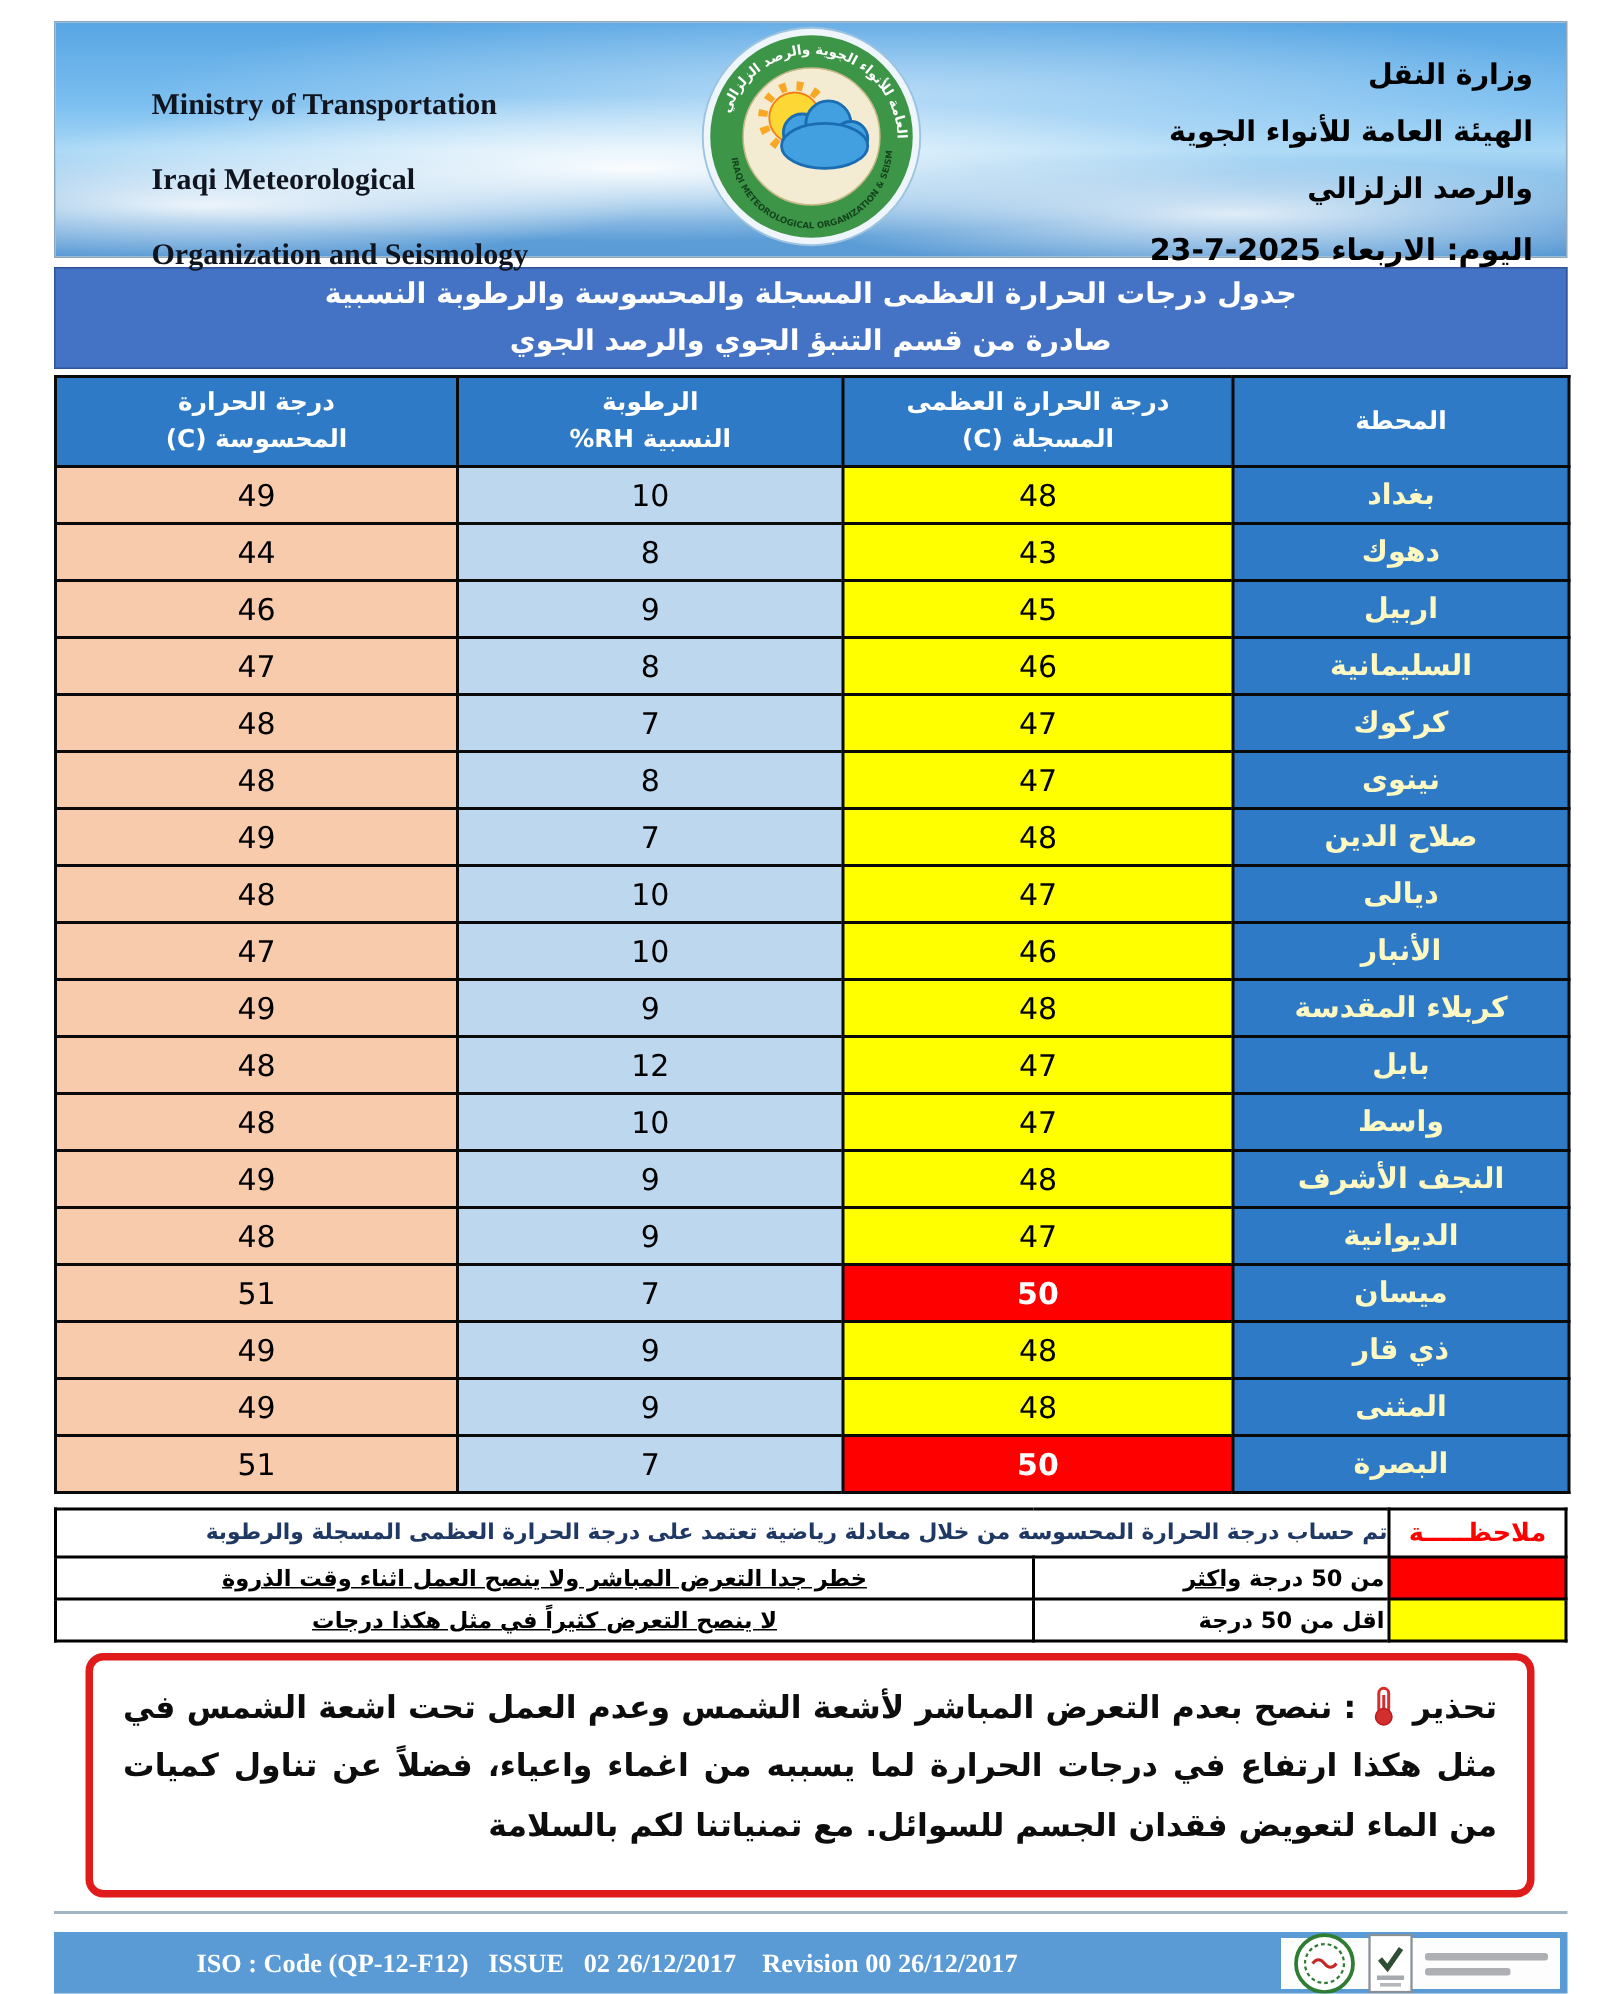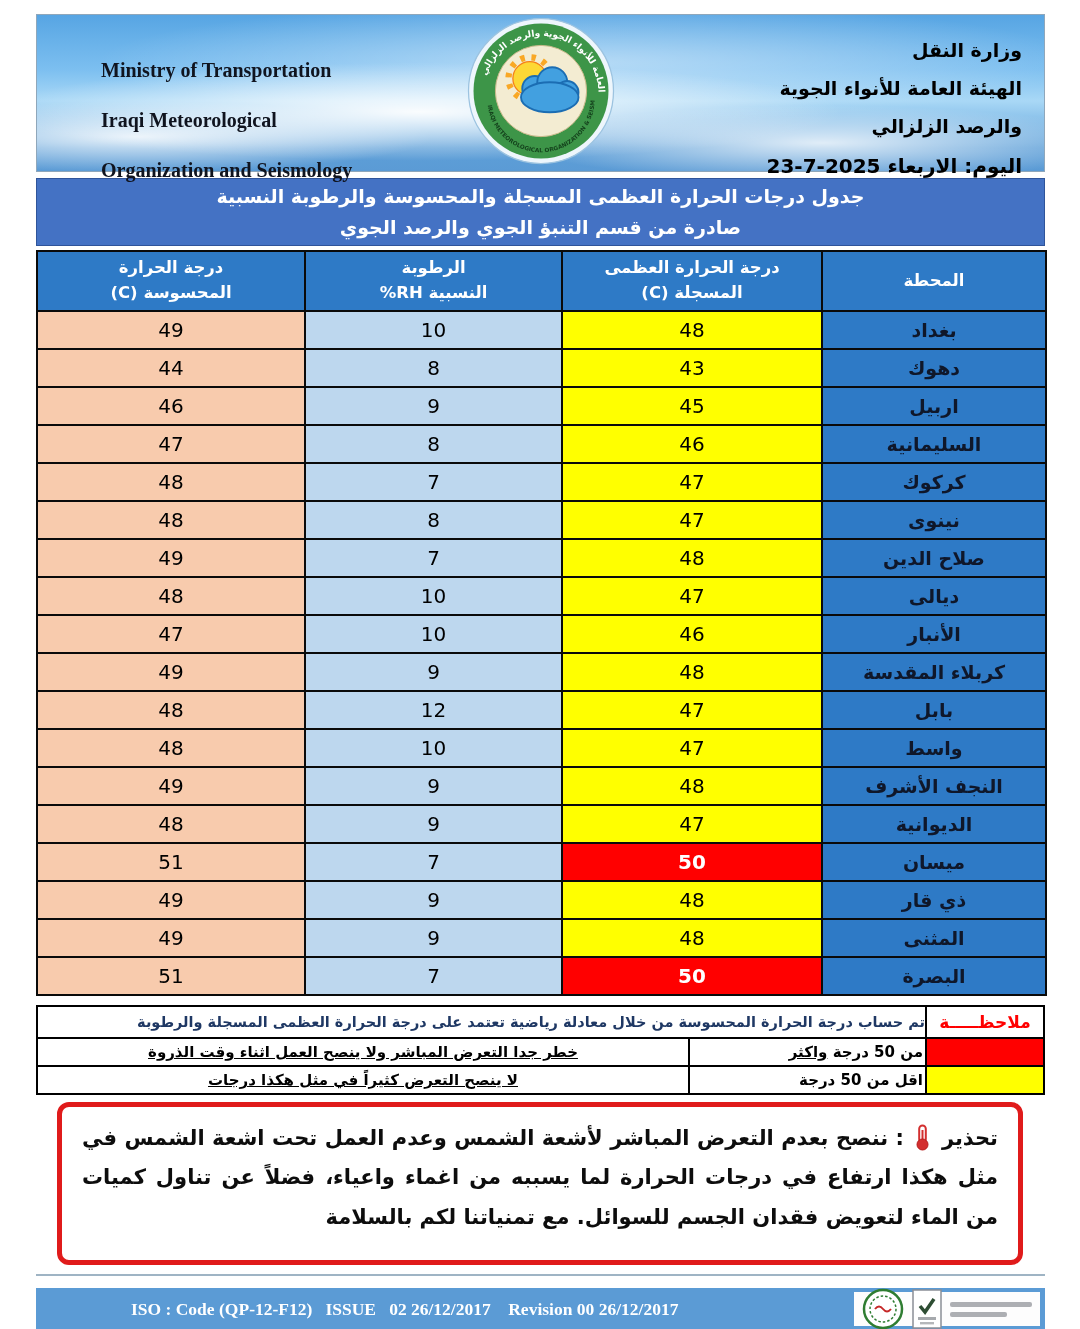--- a/index.html
+++ b/index.html
@@ -56,21 +56,21 @@
   }
   table.station-table th, table.station-table td {
     border: 2px solid #0a0a0a; text-align: center; vertical-align: middle;
   }
   table.station-table thead tr { height: 60px; }
   table.station-table tbody tr { height: 38px; }
   table.station-table th {
     background: #2e7ac6; color: #fff; font-weight: bold;
     font-size: 16.5px; line-height: 1.5; white-space: pre-line;
   }
-  td.c-station { background: #2e7ac6; color: #0f172a; font-weight: bold; font-size: 19px; }
+  td.c-station { background: #2e7ac6; color: #fef9c3; font-weight: bold; font-size: 19px; }
   td.c-max     { background: #ffff00; color: #000; font-size: 20px; font-weight: 500; }
   td.c-max.alert { background: #ff0000; color: #fff; font-weight: bold; }
   td.c-rh      { background: #bdd7ee; color: #000; font-size: 20px; font-weight: 500; }
   td.c-feels   { background: #f8cbad; color: #000; font-size: 20px; font-weight: 500; }
 
   
   .notes-wrap { margin: 9px 35px 0 36px; }
   table.notes-table {
     width: 100%; border-collapse: collapse; direction: rtl; table-layout: fixed;
     background: #fff;

